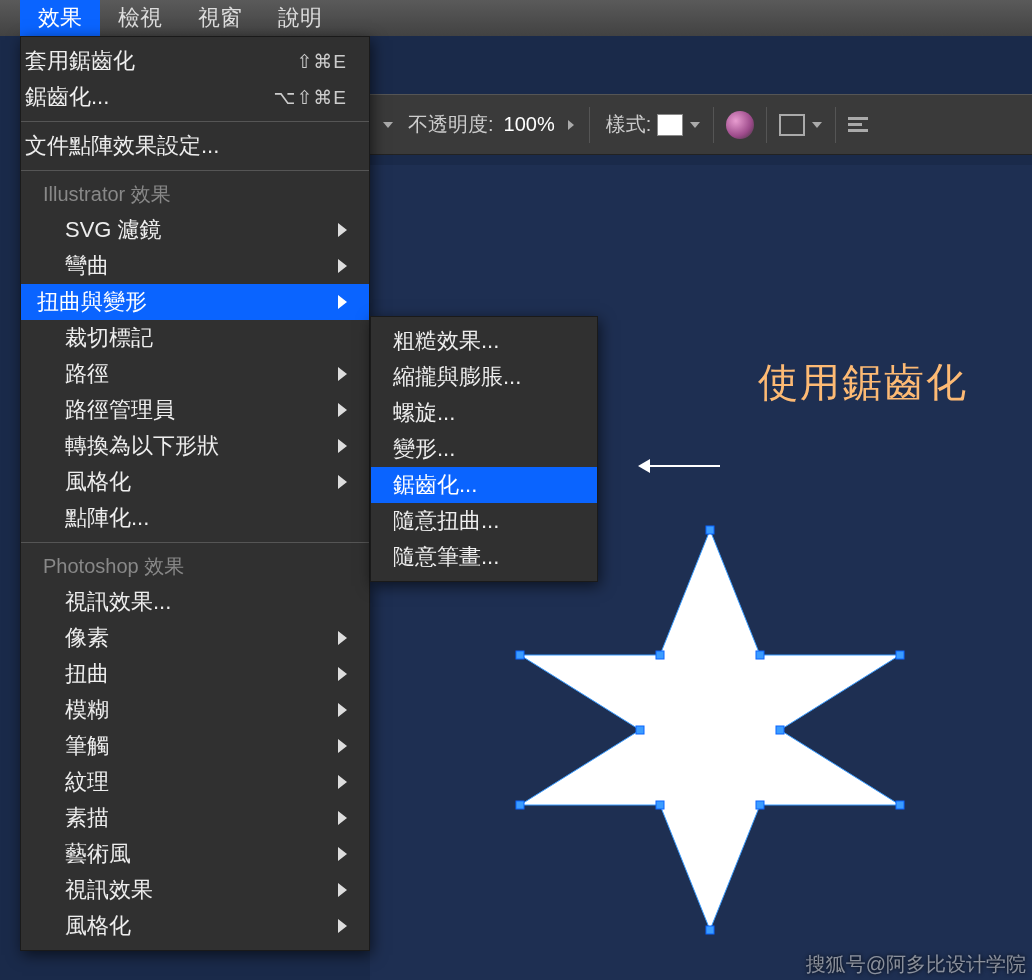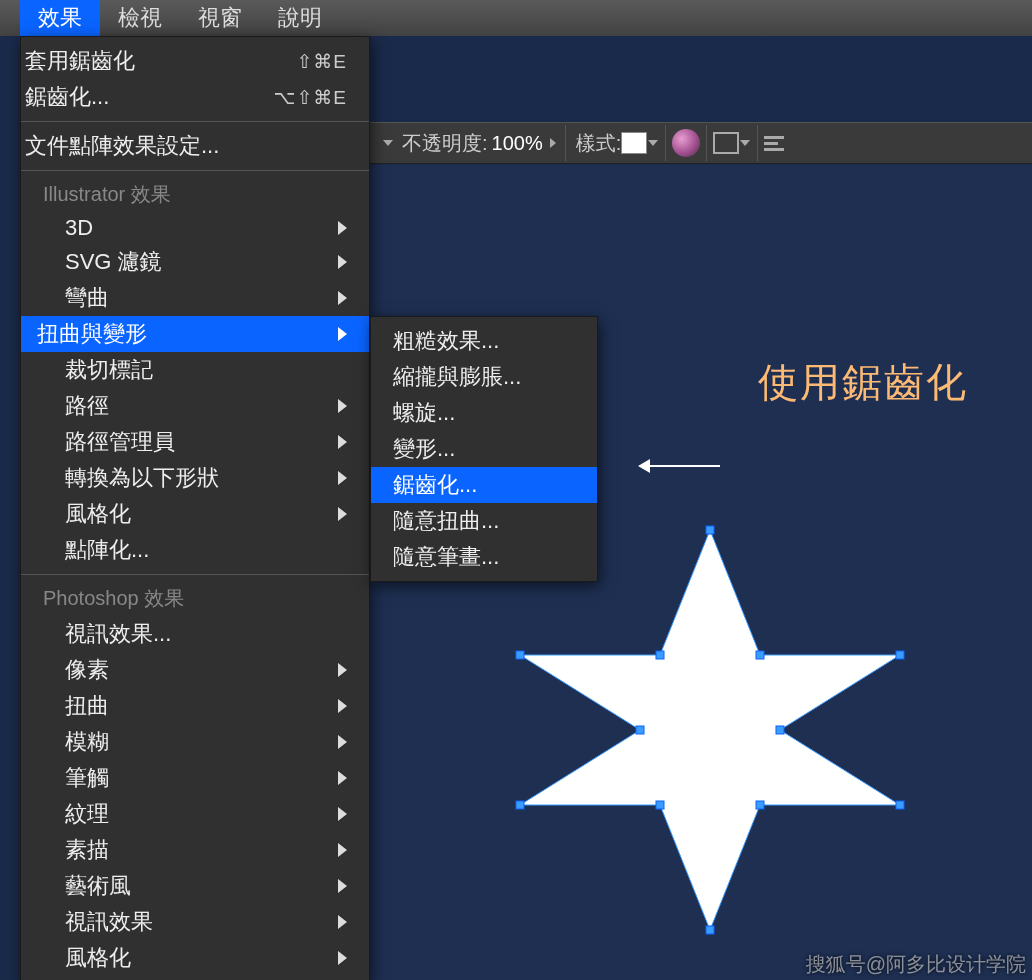--- a/index.html
+++ b/index.html
@@ -2,21 +2,21 @@
 <html><head>
 <meta charset="utf-8">
 <style>
 * { margin: 0; padding: 0; box-sizing: border-box; font-family: -apple-system, "Helvetica Neue", Arial, sans-serif; }
 body { width: 1032px; height: 980px; background: #1a2a4a; overflow: hidden; position: relative; }
 
 .menubar { height: 36px; background: linear-gradient(#5a5a5a, #424242); display: flex; align-items: center; padding-left: 20px; }
 .menubar-item { color: #ddd; font-size: 22px; padding: 6px 18px; cursor: default; }
 .menubar-item.active { background: #0a64ff; color: #fff; }
 
-.toolbar { position: absolute; top: 122px; left: 370px; right: 0; height: 42px; background: #3a3a3a; border-top: 1px solid #555; border-bottom: 1px solid #222; display: flex; align-items: center; padding: 0 12px; gap: 0; color: #ccc; font-size: 20px; }
+.toolbar { position: absolute; top: 94px; left: 370px; right: 0; height: 61px; background: #3a3a3a; border-top: 1px solid #555; border-bottom: 1px solid #222; display: flex; align-items: center; padding: 0 12px; gap: 6px; color: #ccc; font-size: 20px; }
 .toolbar .sep { width: 1px; height: 36px; background: #555; margin: 0 6px; }
 .toolbar .dropdown-caret { width: 12px; height: 18px; display: inline-flex; align-items: center; justify-content: center; }
 .toolbar .dropdown-caret::after { content: ""; border-left: 5px solid transparent; border-right: 5px solid transparent; border-top: 6px solid #aaa; }
 .toolbar .swatch { width: 26px; height: 22px; background: #fff; border: 1px solid #888; }
 .toolbar .circle-icon { width: 28px; height: 28px; border-radius: 50%; background: radial-gradient(circle at 35% 35%, #e89cd0, #9c4a8a 60%, #333); }
 .toolbar .doc-icon { width: 26px; height: 22px; border: 2px solid #aaa; position: relative; }
 .toolbar .align-icon { display: flex; flex-direction: column; gap: 3px; }
 .toolbar .align-icon span { width: 20px; height: 3px; background: #aaa; }
 .toolbar .align-icon span:nth-child(2) { width: 14px; }
 .toolbar .opacity-label { margin-left: 8px; }
@@ -112,24 +112,20 @@
       <span>鋸齒化...</span>
       <span class="shortcut">⌥⇧⌘E</span>
     </div>
     <div class="section-sep"></div>
     <div class="item tight">
       <span>文件點陣效果設定...</span>
     </div>
     <div class="section-sep"></div>
     <div class="group-label">Illustrator 效果</div>
     <div class="item">
-      <span>3D</span>
-      <span class="arrow"></span>
-    </div>
-    <div class="item">
       <span>SVG 濾鏡</span>
       <span class="arrow"></span>
     </div>
     <div class="item">
       <span>彎曲</span>
       <span class="arrow"></span>
     </div>
     <div class="item highlighted">
       <span>扭曲與變形</span>
       <span class="arrow"></span>

